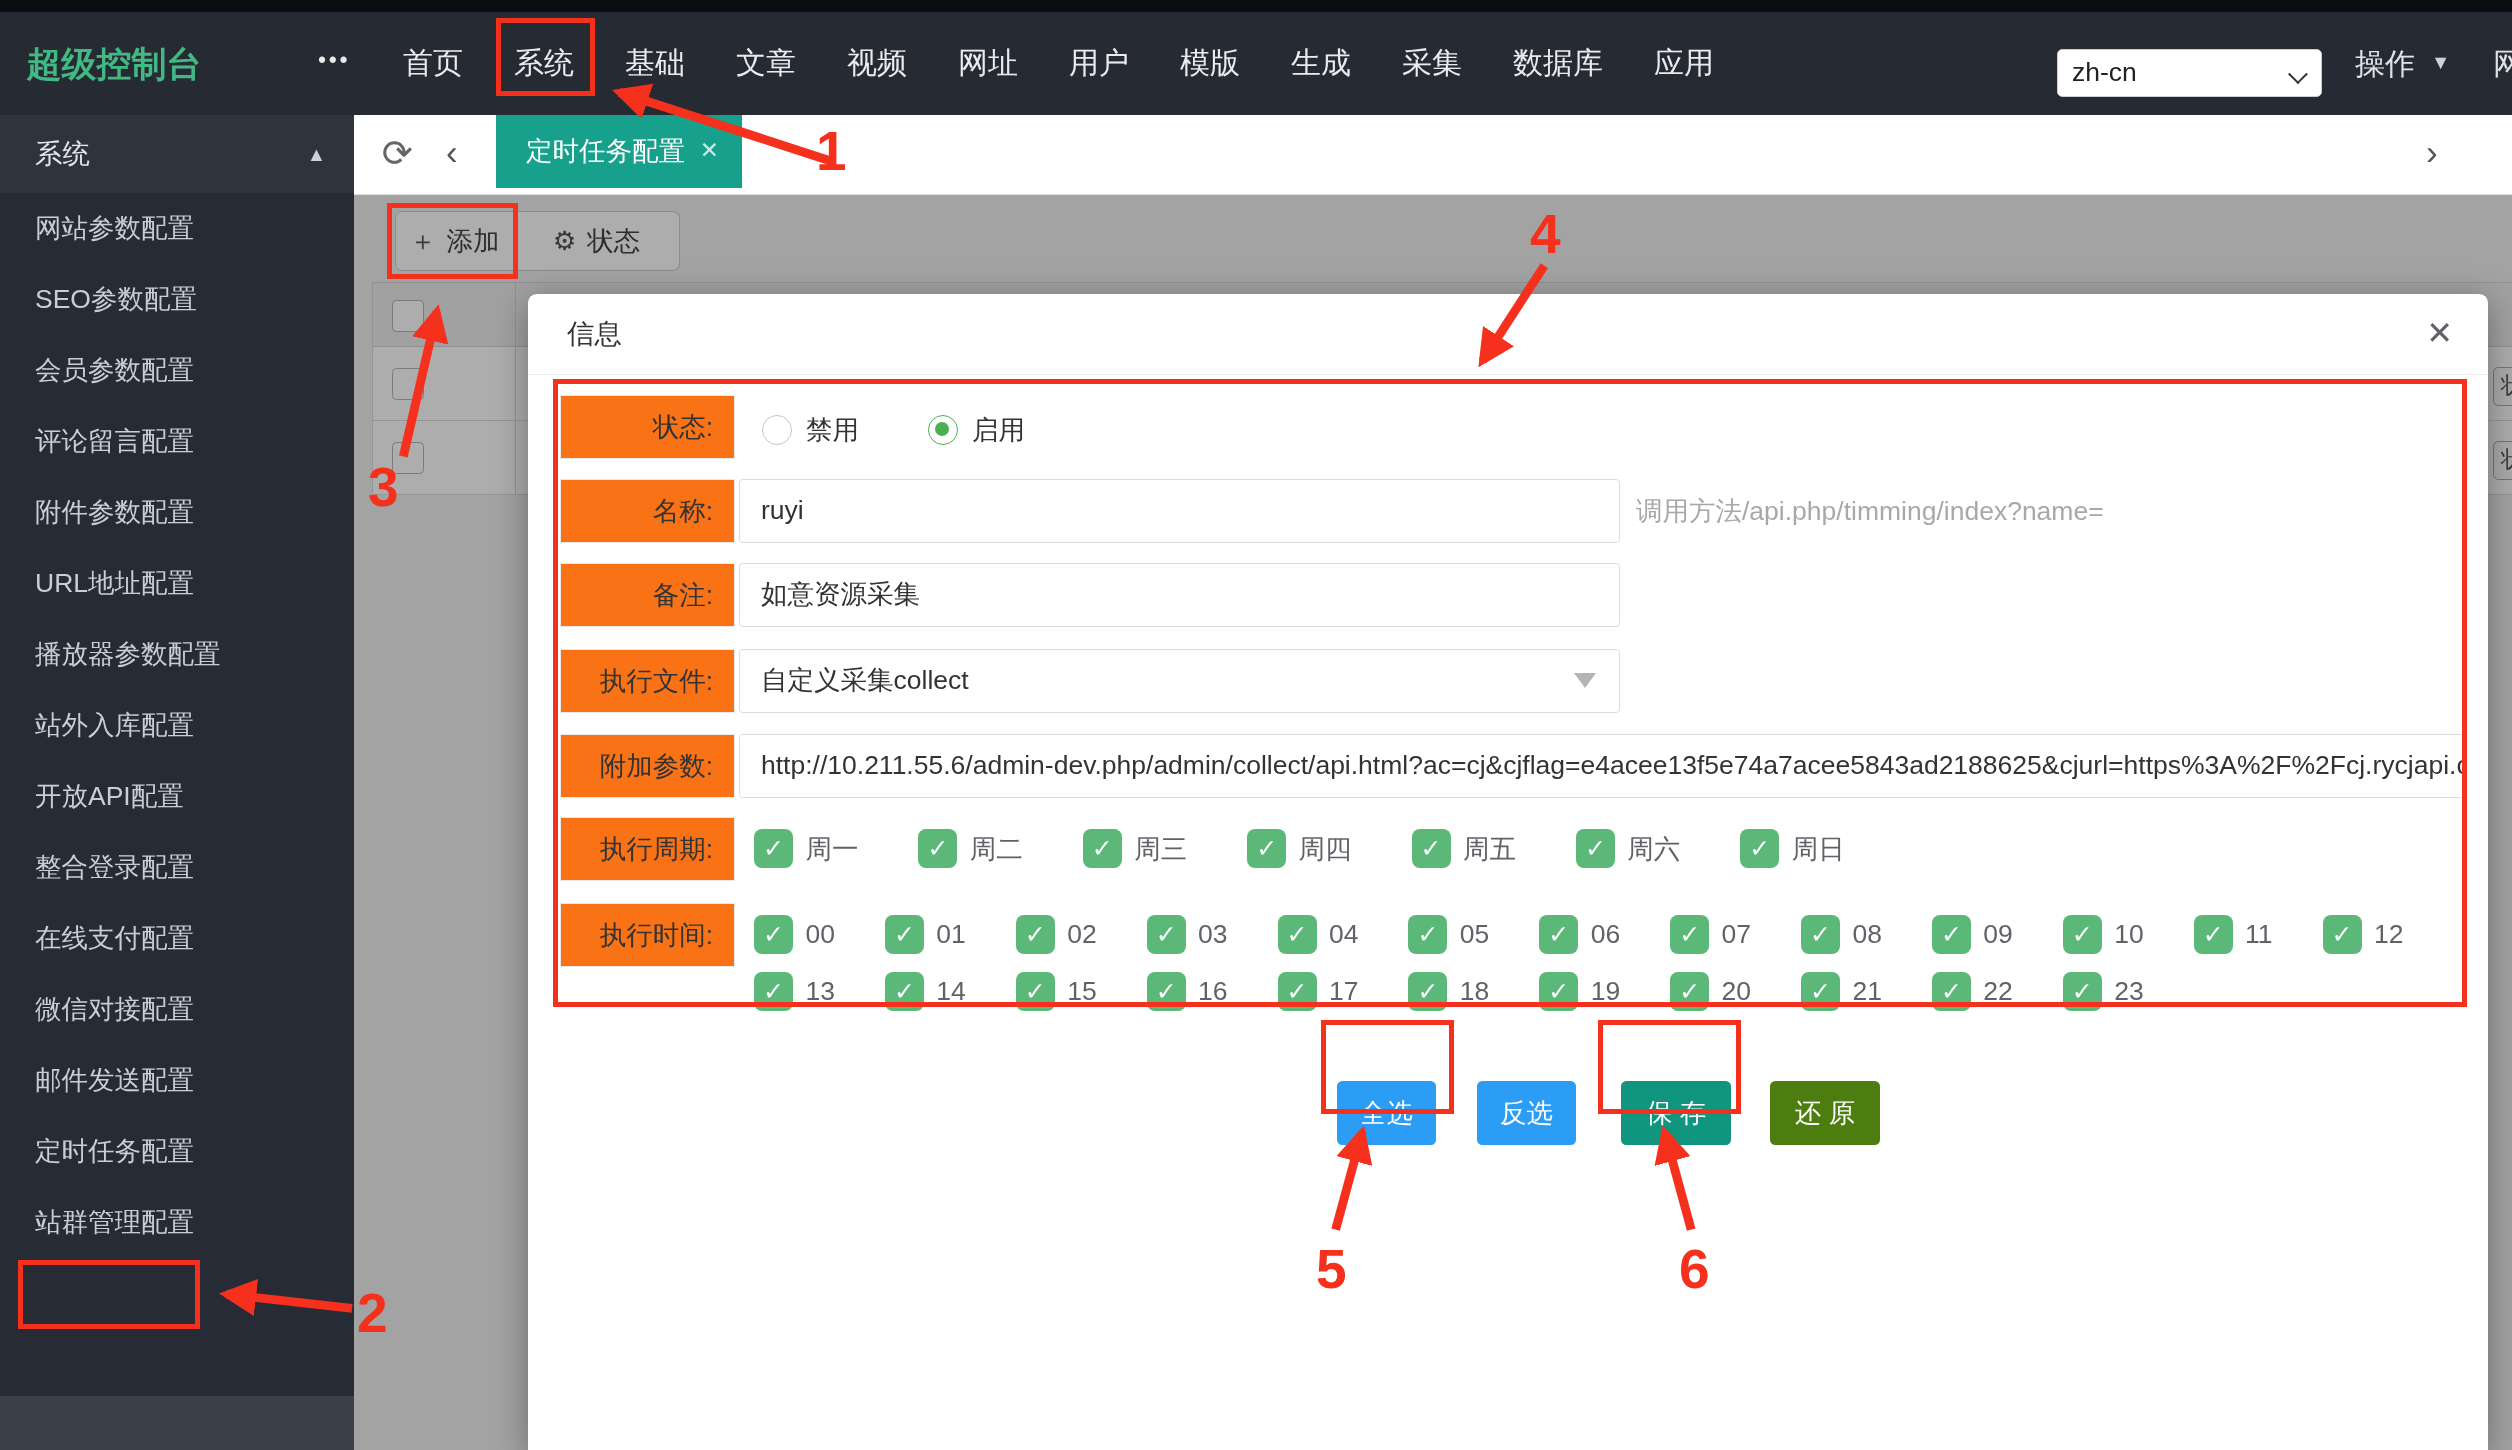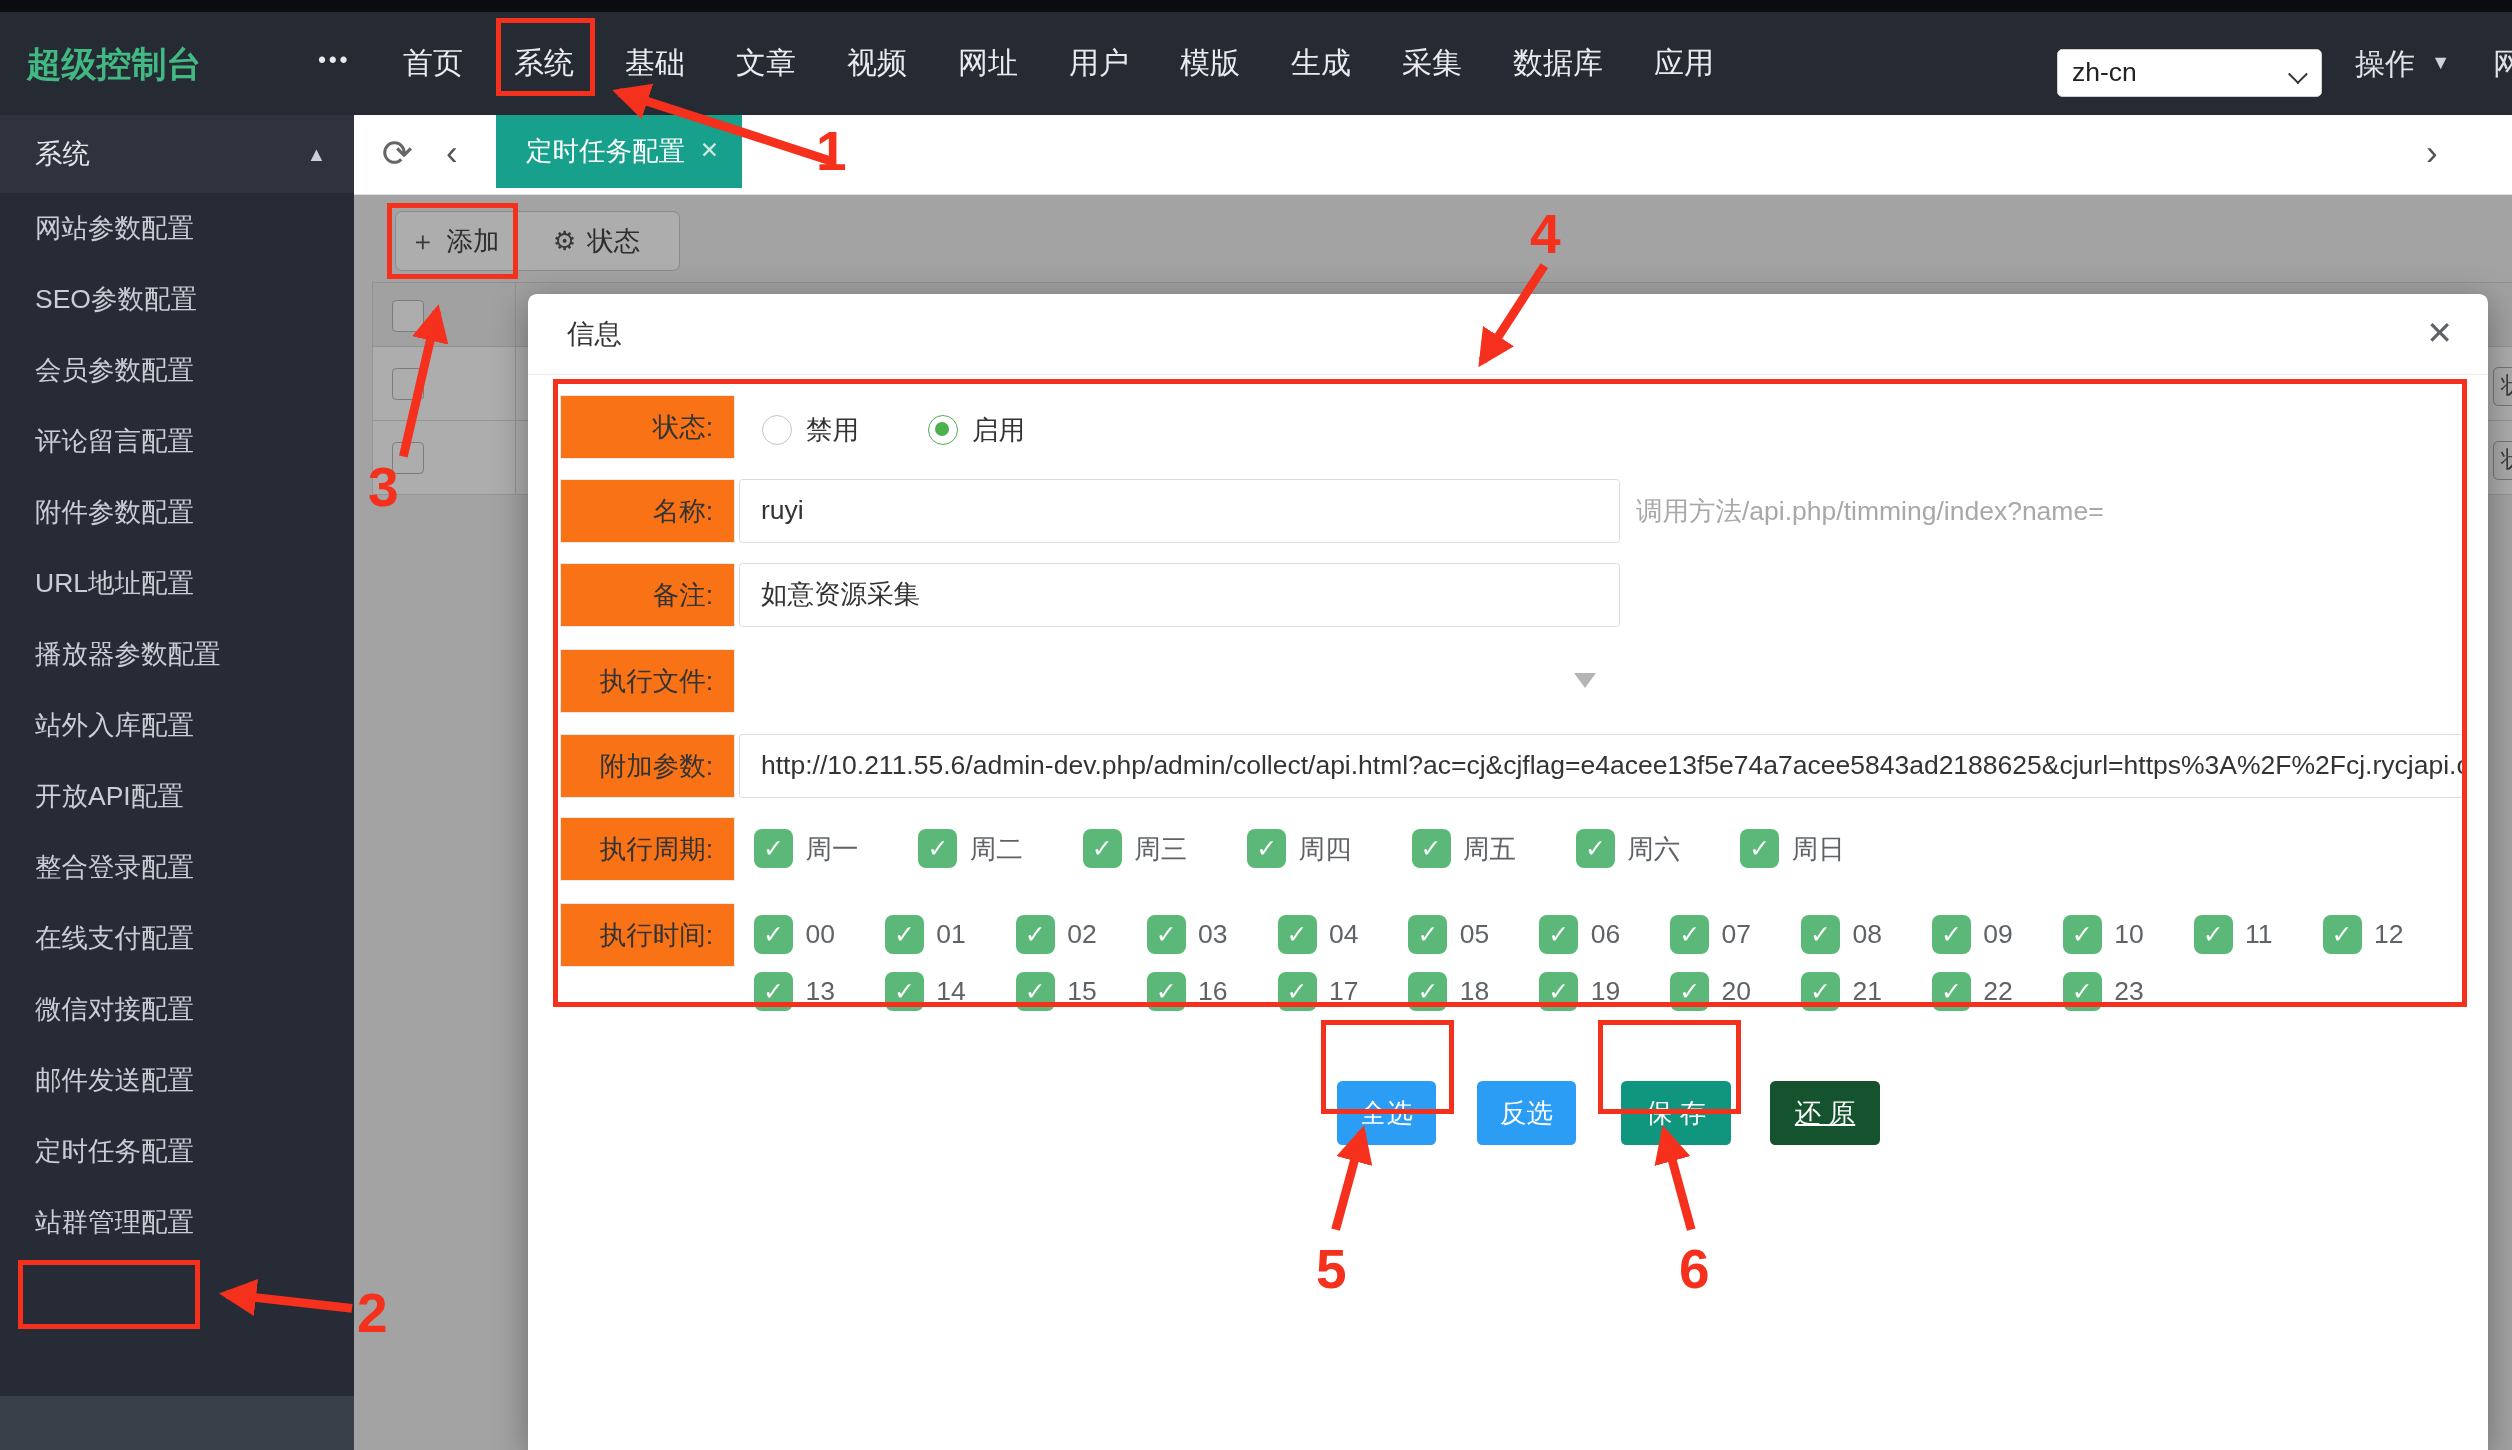--- a/index.html
+++ b/index.html
@@ -70,21 +70,21 @@
   .rcirc.on{border:1.8px solid #4caf50;position:relative;}
   .rcirc.on::after{content:"";position:absolute;left:6.2px;top:6.2px;width:14px;height:14px;border-radius:50%;background:#4caf50;}
   .radio .rlbl{font-size:26.5px;color:#333;}
   .cb-row{position:absolute;display:flex;}
   .cb{display:flex;align-items:center;cursor:pointer;}
   .cbbox{width:39px;height:39px;background:#5bb878;border-radius:8px;color:#fff;font-size:25px;line-height:39px;text-align:center;}
   .cblbl{font-size:26.5px;color:#5f6368;margin-left:12.4px;}
   .mbtn{position:absolute;height:64px;border-radius:5.3px;color:#fff;font-size:26.5px;text-align:center;line-height:64px;cursor:pointer;white-space:nowrap;margin-top:44px;}
   .btn-blue{background:#2b9df4;}
   .btn-teal{background:#10967f;}
-  .btn-amber{background:#14532d;text-decoration:underline;}
+  .btn-amber{background:#4d7c0f;}
   .drop-caret{position:absolute;width:0;height:0;border-left:11.5px solid transparent;border-right:11.5px solid transparent;border-top:15px solid #b4b4b4;}
 
   
   .redbox{position:absolute;border:5.3px solid #f5301d;box-sizing:border-box;z-index:20;pointer-events:none;}
   .rednum{position:absolute;font-size:55px;font-weight:bold;color:#f5301d;z-index:20;pointer-events:none;}
   #arrows{position:absolute;left:0;top:0;width:2512px;height:1451px;z-index:19;pointer-events:none;}
 </style>
 </head>
 <body>
 
@@ -195,20 +195,21 @@
   </div>
 
   <div class="flabel" style="top:185px;height:64px;line-height:62px;padding-left:12px;">名称:</div>
   <div class="finput" style="top:185px;width:881px;height:64px;line-height:60px;">ruyi</div>
   <div class="hint" style="left:1108px;top:185px;height:64px;line-height:64px;">调用方法/api.php/timming/index?name=</div>
 
   <div class="flabel" style="top:269px;height:64px;line-height:62px;">备注:</div>
   <div class="finput" style="top:269px;width:881px;height:64px;line-height:60px;">如意资源采集</div>
 
   <div class="flabel" style="top:355px;height:64px;line-height:62px;">执行文件:</div>
+  <div class="finput" style="top:355px;width:881px;height:64px;line-height:60px;">自定义采集collect</div>
   <div class="drop-caret" style="left:1046px;top:379px;"></div>
 
   <div class="flabel" style="top:440px;height:64px;line-height:62px;">附加参数:</div>
   <div class="finput" style="top:440px;width:1725px;height:64px;line-height:60px;">http://10.211.55.6/admin-dev.php/admin/collect/api.html?ac=cj&amp;cjflag=e4acee13f5e74a7acee5843ad2188625&amp;cjurl=https%3A%2F%2Fcj.rycjapi.cc</div>
 
   <div class="flabel" style="top:523px;height:64px;line-height:62px;">执行周期:</div>
   <div class="cb-row" style="left:226px;top:535px;gap:60px;">
       <span class="cb">
       <span class="cbbox">✓</span>
       <span class="cblbl">周一</span>

